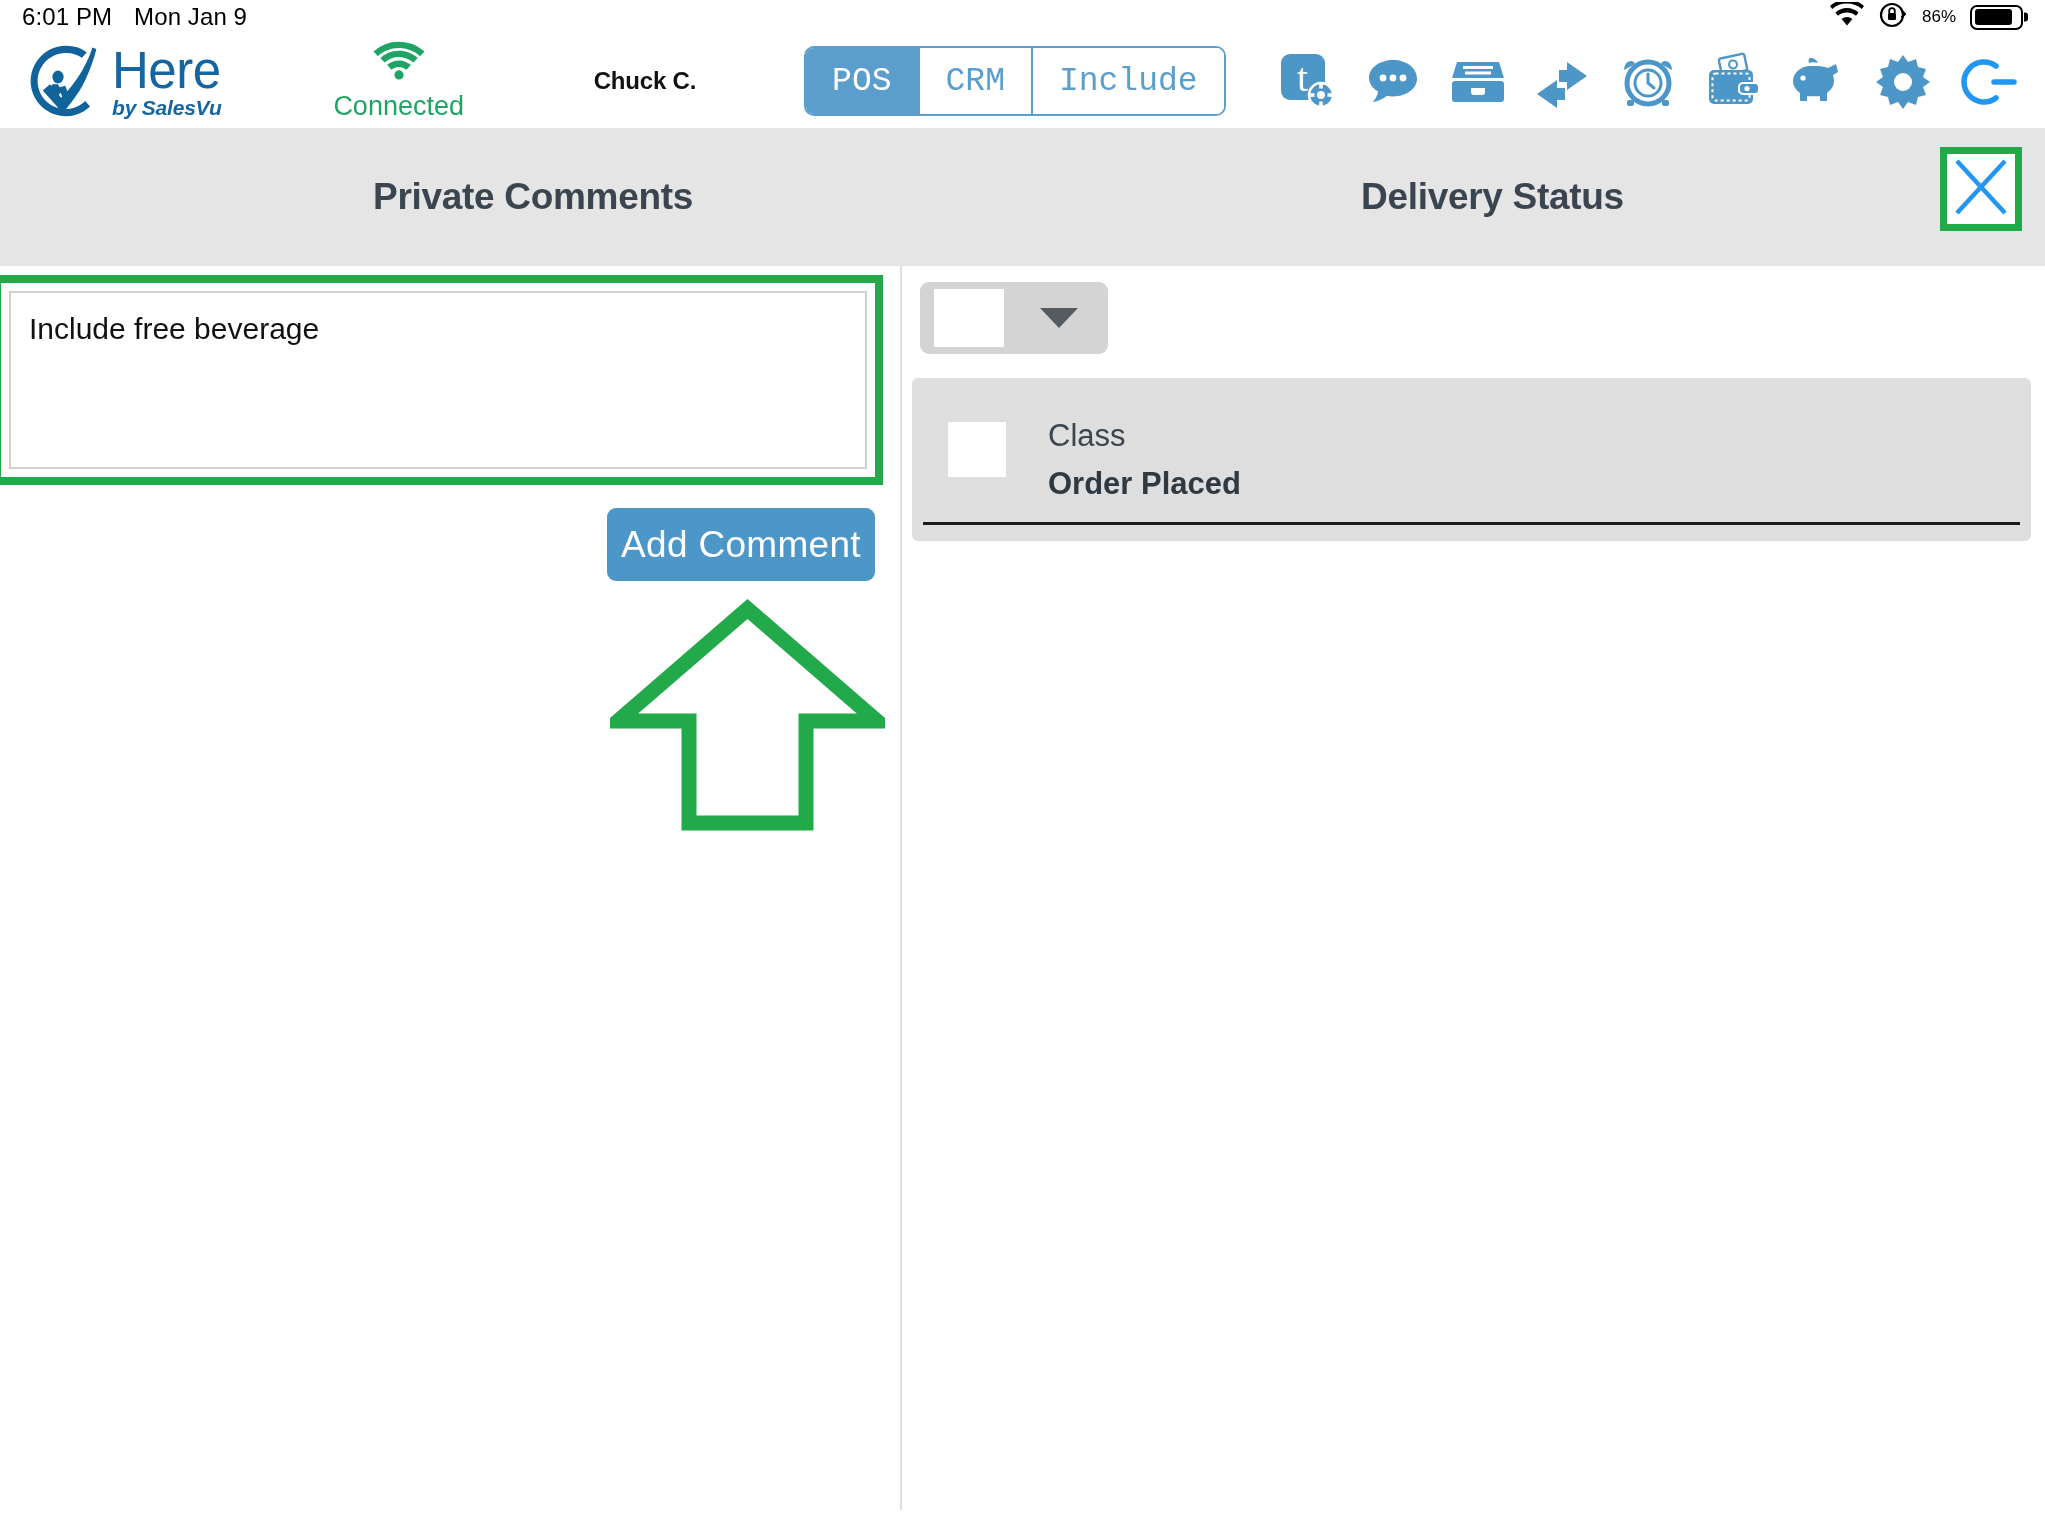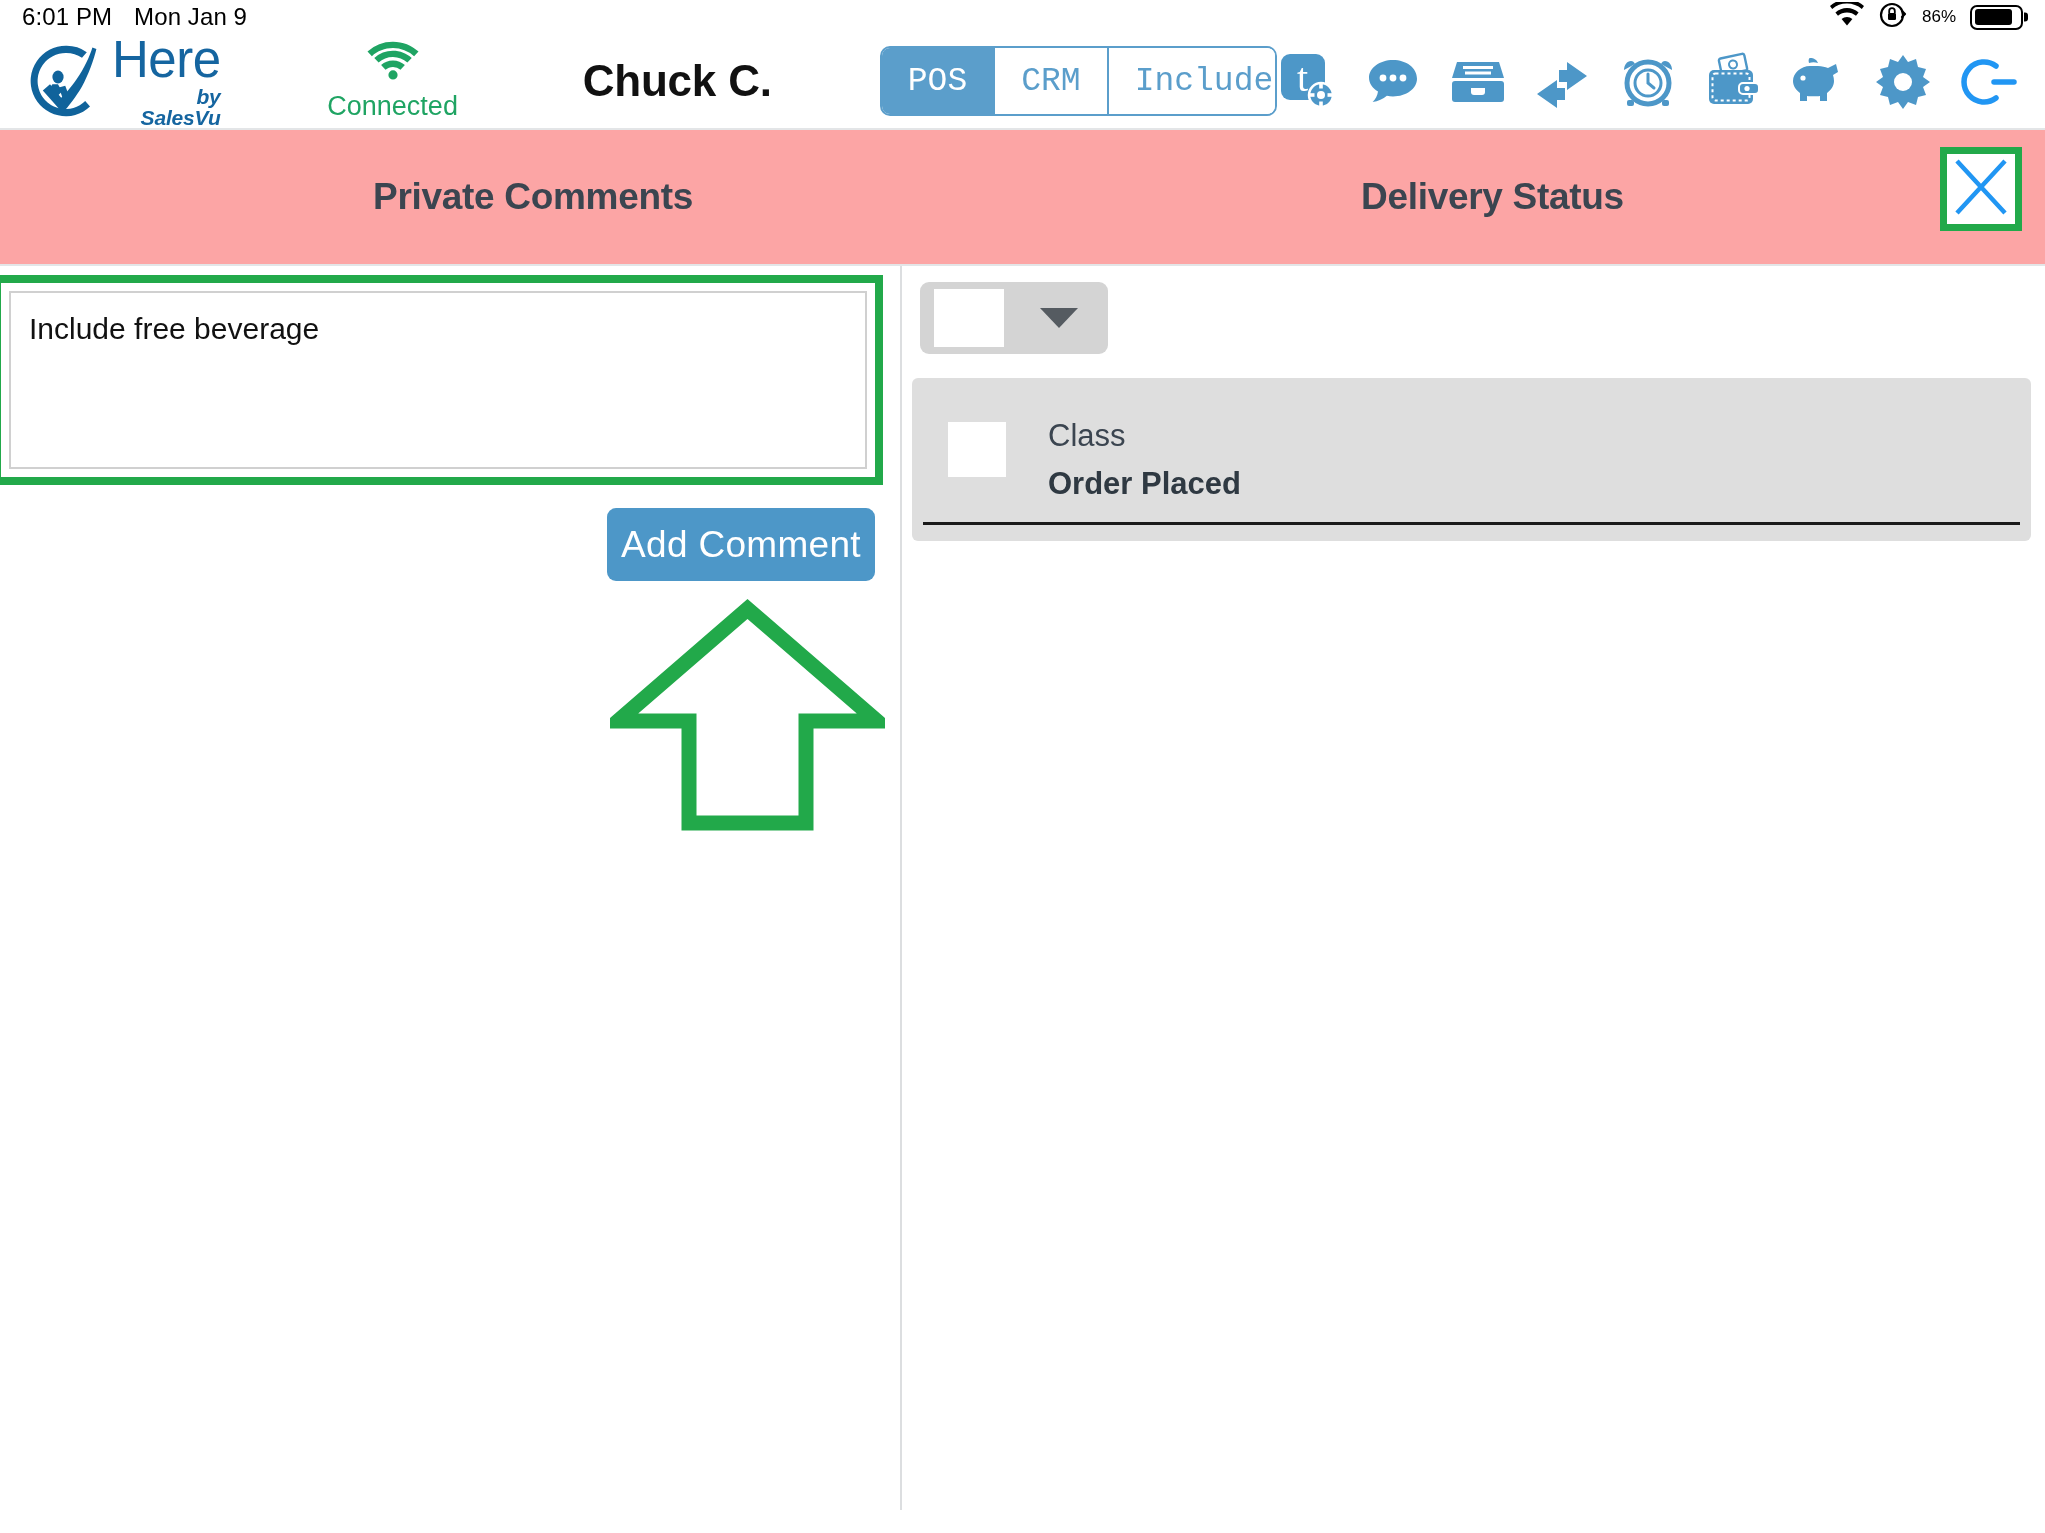--- a/index.html
+++ b/index.html
@@ -83,21 +83,21 @@
     text-align: right;
     letter-spacing: -0.2px;
   }
 
   .conn { margin-left: 92px; text-align: center; width: 170px; }
   .conn-icon { display: block; margin: 0 auto 2px; }
   .conn-label { font-size: 27px; color: #1fa463; letter-spacing: 0px; }
 
   .user-name {
     margin-left: 110px;
-    font-size: 44px;
+    font-size: 24px;
     font-weight: bold;
     color: #111111;
     letter-spacing: -0.2px;
     white-space: nowrap;
   }
 
   
   .seg {
     margin-left: 108px;
     display: flex;
@@ -135,21 +135,21 @@
     cursor: pointer;
     flex: 0 0 auto;
   }
 
   
   .panel-head {
     position: absolute;
     top: 130px; left: 0;
     width: 2045px;
     height: 136px;
-    background: #fca5a5;
+    background: #e5e5e5;
     border-bottom: 2px solid #e3e5e7;
     z-index: 20;
   }
   .panel-title {
     position: absolute;
     top: 50%;
     transform: translateY(-50%);
     font-size: 37px;
     font-weight: bold;
     color: #3b4550;

